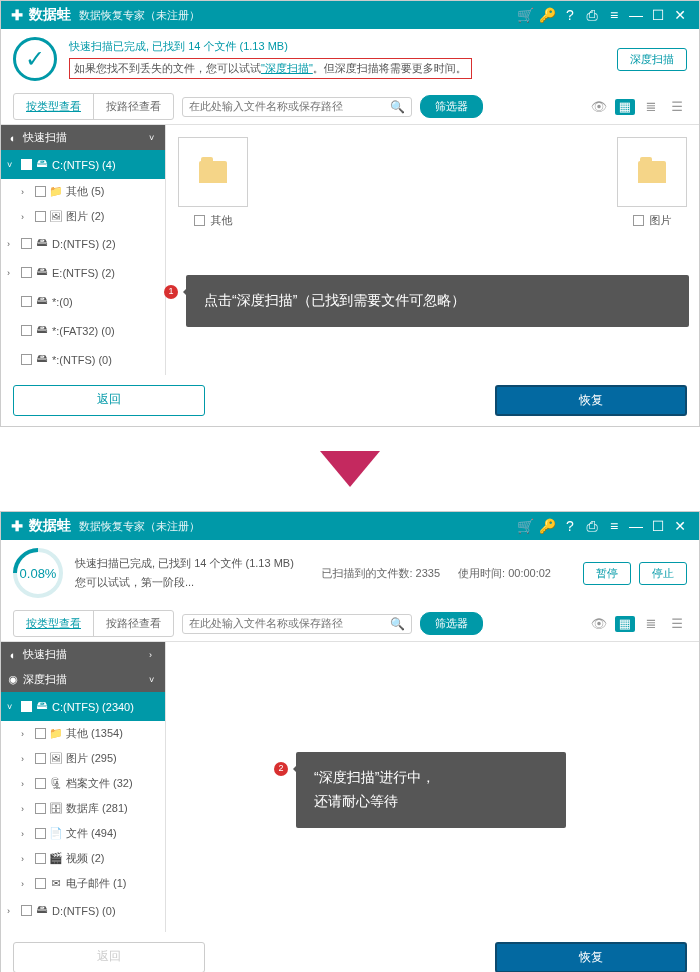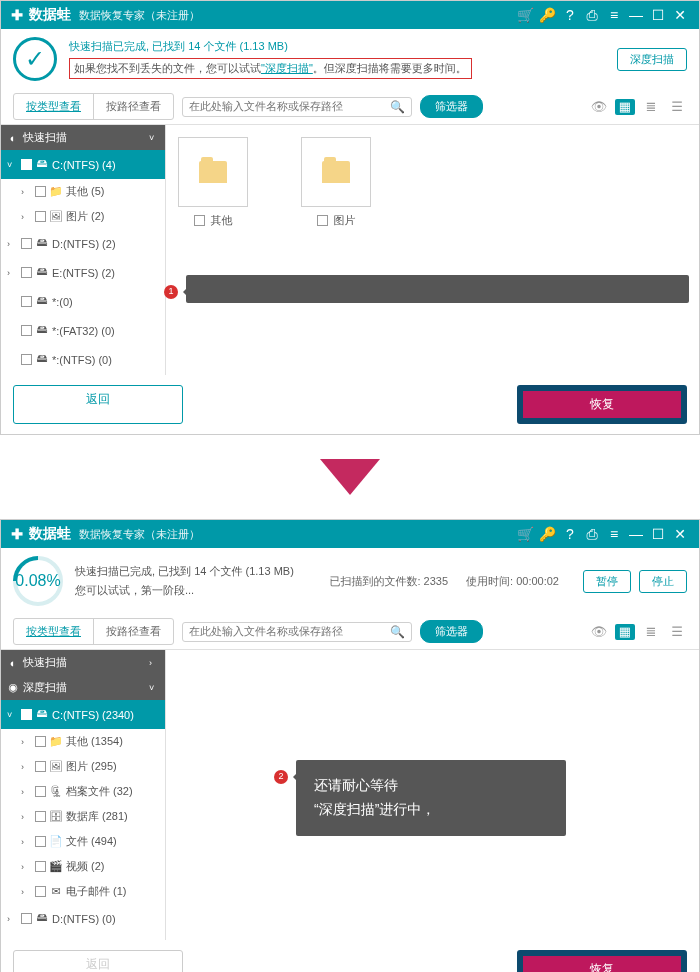--- a/index.html
+++ b/index.html
@@ -34,44 +34,44 @@
 .sidebar { width: 165px; border-right: 1px solid #e0e0e0; font-size: 11px; }
 .tree-item { display: flex; align-items: center; padding: 5px 6px; gap: 4px; cursor: pointer; color: #555; }
 .tree-item.dark { background: #5a5a5a; color: #fff; }
 .tree-item.sel { background: #0099a8; color: #fff; }
 .tree-item .chev { width: 10px; font-size: 9px; }
 .tree-item .cb { width: 11px; height: 11px; border: 1px solid #999; background: #fff; display: inline-block; }
 .tree-item.sel .cb, .tree-item.dark .cb { border-color: #fff; }
 .tree-item .ico { width: 12px; display: inline-flex; justify-content: center; }
 .tree-item.indent1 { padding-left: 20px; }
 .content { flex: 1; padding: 12px; position: relative; min-height: 250px; }
-.folder-grid { display: flex; gap: 53px; }
+.folder-grid { display: flex; gap: 53px; justify-content: space-between; }
 .folder-item { display: flex; flex-direction: column; align-items: center; gap: 6px; }
 .folder-box { width: 70px; height: 70px; border: 1px solid #d0d0d0; display: flex; align-items: center; justify-content: center; }
 .folder-icon { width: 28px; height: 22px; background: #f5d588; border-radius: 2px 2px 0 0; position: relative; }
 .folder-icon:before { content: ""; position: absolute; top: -4px; left: 2px; width: 12px; height: 4px; background: #f5d588; border-radius: 2px 2px 0 0; }
 .folder-label { display: flex; align-items: center; gap: 6px; font-size: 11px; color: #555; }
 .folder-label .cb { width: 11px; height: 11px; border: 1px solid #999; }
 .tooltip-bubble { position: absolute; background: #565656; color: #fff; padding: 14px 18px; font-size: 14px; line-height: 1.7; border-radius: 2px; }
 .tooltip-bubble .red-dot { position: absolute; left: -22px; top: 10px; width: 14px; height: 14px; background: #d83030; border-radius: 50%; color: #fff; font-size: 9px; display: flex; align-items: center; justify-content: center; }
 .tooltip-bubble:before { content: ""; position: absolute; left: -8px; top: 12px; border: 5px solid transparent; border-right-color: #565656; }
 .footer-row { display: flex; padding: 10px 12px; gap: 12px; }
-.btn-wide { flex: 0 0 auto; width: 170px; padding: 5px 0; text-align: center; border-radius: 3px; font-size: 12px; cursor: pointer; }
+.btn-wide { flex: 0 0 auto; width: 192px; padding: 5px 0; text-align: center; border-radius: 3px; font-size: 12px; cursor: pointer; }
 .btn-back { border: 1px solid #0099a8; color: #0099a8; background: #fff; }
 .btn-back.disabled { border-color: #ccc; color: #ccc; }
-.btn-recover { background: #be185d; color: #fff; border: 6px solid #0c4a6e; margin-left: auto; }
+.btn-recover { background: #0369a1; color: #fff; border: 2px solid #0c4a6e; margin-left: auto; }
 .arrow-sep { display: flex; justify-content: center; padding: 24px 0; }
 .arrow-down { width: 0; height: 0; border-left: 30px solid transparent; border-right: 30px solid transparent; border-top: 36px solid #c4295f; }
 .progress-circle { width: 50px; height: 50px; position: relative; flex-shrink: 0; }
 .progress-circle .ring { width: 50px; height: 50px; border-radius: 50%; border: 4px solid #d8eef0; position: absolute; }
 .progress-circle .arc { width: 50px; height: 50px; border-radius: 50%; border: 4px solid transparent; border-top-color: #0099a8; position: absolute; transform: rotate(-45deg); }
-.progress-circle .pct { position: absolute; inset: 0; display: flex; align-items: center; justify-content: center; font-size: 16px; color: #0099a8; }
+.progress-circle .pct { position: absolute; inset: 0; display: flex; align-items: center; justify-content: center; font-size: 13px; color: #0099a8; }
 .header2-text { flex: 1; font-size: 11px; color: #555; }
 .header2-text .l1 { margin-bottom: 4px; }
-.header2-stats { font-size: 11px; color: #666; display: flex; gap: 18px; margin-right: 12px; }
+.header2-stats { font-size: 11px; color: #666; display: flex; gap: 18px; margin-right: 20px; }
 .header2-btns { display: flex; gap: 8px; }
 </style>
 </head>
 <body>
 
 <div class="window">
   <div class="titlebar">
     <span class="logo">
       <span class="logo-icon">✚</span>
       <span>数据蛙</span>
@@ -186,20 +186,21 @@
               <div class="folder-icon"></div>
             </div>
           <div class="folder-label">
               <span class="cb"></span>
               <span>图片</span>
             </div>
         </div>
       </div>
       <div class="tooltip-bubble" style="top:150px; left:20px; right:10px;">
         <div class="red-dot">1</div>
+        <div>点击“深度扫描”（已找到需要文件可忽略）</div>
       </div>
     </div>
   </div>
 
   <div class="footer-row">
     <div class="btn-wide btn-back">返回</div>
     <div class="btn-wide btn-recover">恢复</div>
   </div>
 </div>
 
@@ -326,22 +327,22 @@
       <div class="tree-item">
           <span class="chev">›</span>
           <span class="cb"></span>
           <span class="ico">🖴</span>
           <span>D:(NTFS) (0)</span>
         </div>
     </div>
     <div class="content" style="min-height:290px;">
       <div class="tooltip-bubble" style="top:110px; left:130px; width:270px;">
         <div class="red-dot">2</div>
+        <div>“深度扫描”进行中，</div>
         <div>还请耐心等待</div>
-        <div>“深度扫描”进行中，</div>
       </div>
     </div>
   </div>
 
   <div class="footer-row">
     <div class="btn-wide btn-back disabled">返回</div>
     <div class="btn-wide btn-recover">恢复</div>
   </div>
 </div>
 

